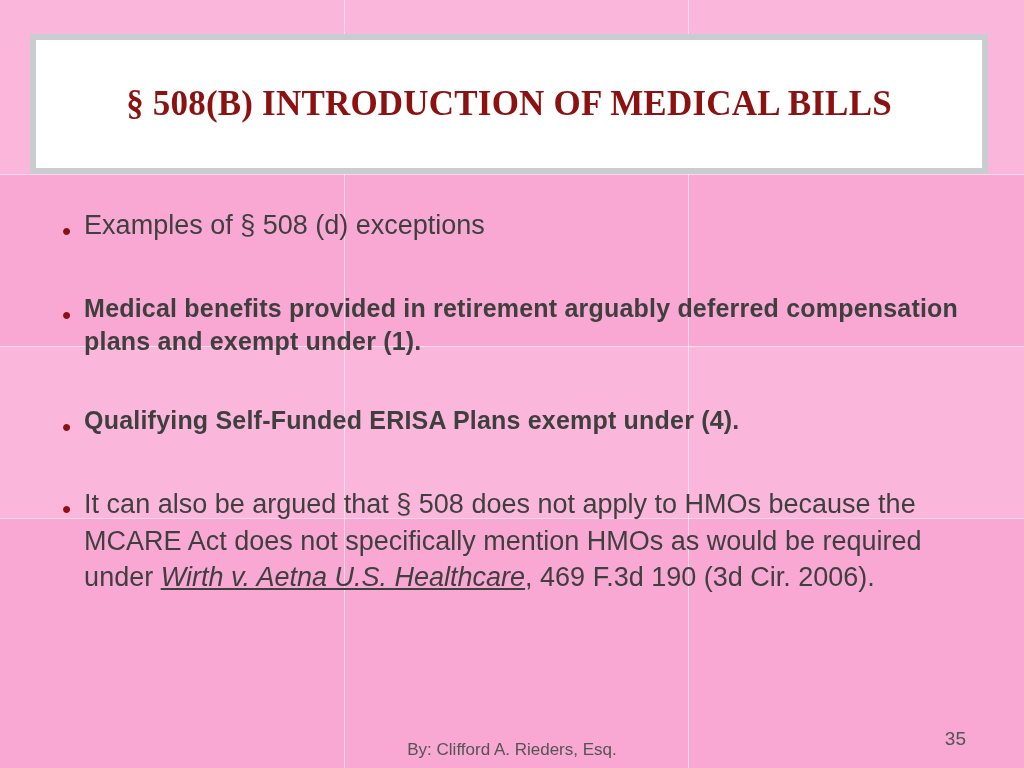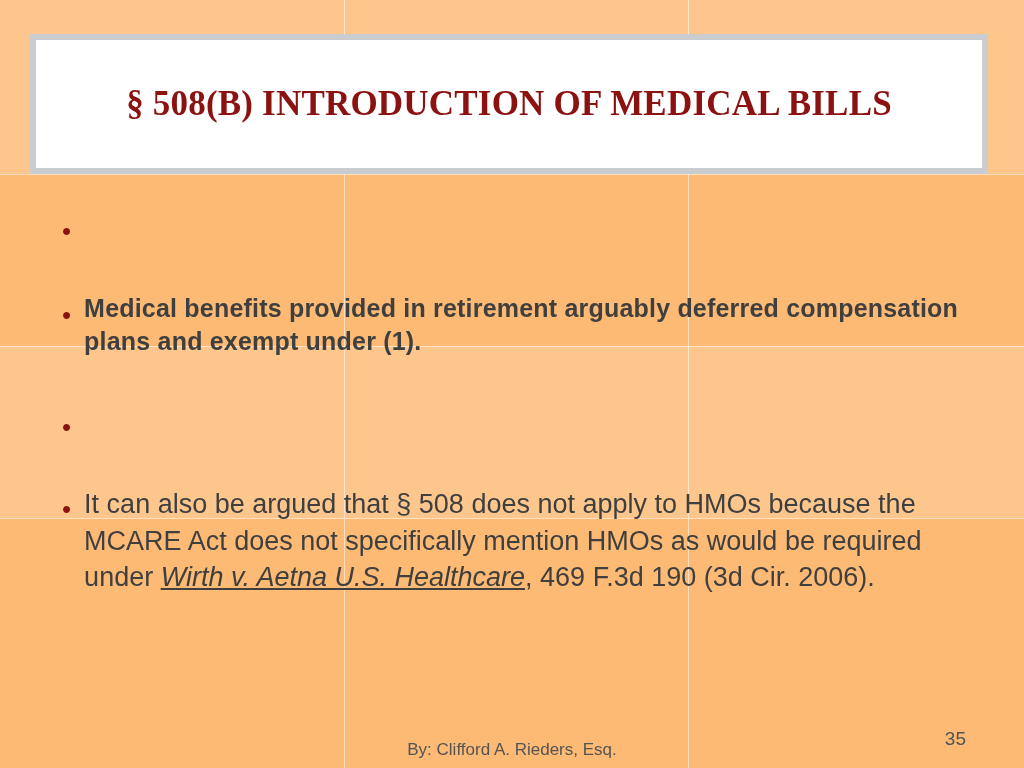--- a/index.html
+++ b/index.html
@@ -10,21 +10,21 @@
     width: 1024px;
     height: 768px;
     background: #d9d9d9;
     font-family: "Liberation Sans", sans-serif;
     overflow: hidden;
   }
   .slide {
     position: relative;
     width: 1024px;
     height: 768px;
-    background: #fdba74;
+    background: #f9a8d4;
     box-sizing: border-box;
   }
   
   .grid-v {
     position: absolute;
     top: 0;
     bottom: 0;
     width: 1px;
     background: rgba(255,255,255,0.55);
   }
@@ -153,29 +153,31 @@
   <div class="title-frame">
     <div class="title-inner">
       <div class="title-line title-line1">§ 508(B) INTRODUCTION OF MEDICAL BILLS</div>
     </div>
   </div>
 
   <div class="body-area">
 
     <div class="bullet b-1">
       <span class="dot">•</span>
+      <span class="btext">Examples of § 508 (d) exceptions</span>
     </div>
 
     <div class="bullet b-2">
       <span class="dot">•</span>
       <span class="btext">Medical benefits provided in retirement arguably deferred compensation plans and exempt under (1).</span>
     </div>
 
     <div class="bullet b-3">
       <span class="dot">•</span>
+      <span class="btext">Qualifying Self-Funded ERISA Plans exempt under (4).</span>
     </div>
 
     <div class="bullet b-4">
       <span class="dot">•</span>
       <span class="btext"><span>It can also be argued that § 508 does not apply to HMOs because the MCARE Act does not specifically mention HMOs as would be required under </span><span class="u">Wirth v. Aetna U.S. Healthcare</span><span>, 469 F.3d 190 (3d Cir. 2006).</span></span>
     </div>
 
   </div>
 
   <div class="footer">

